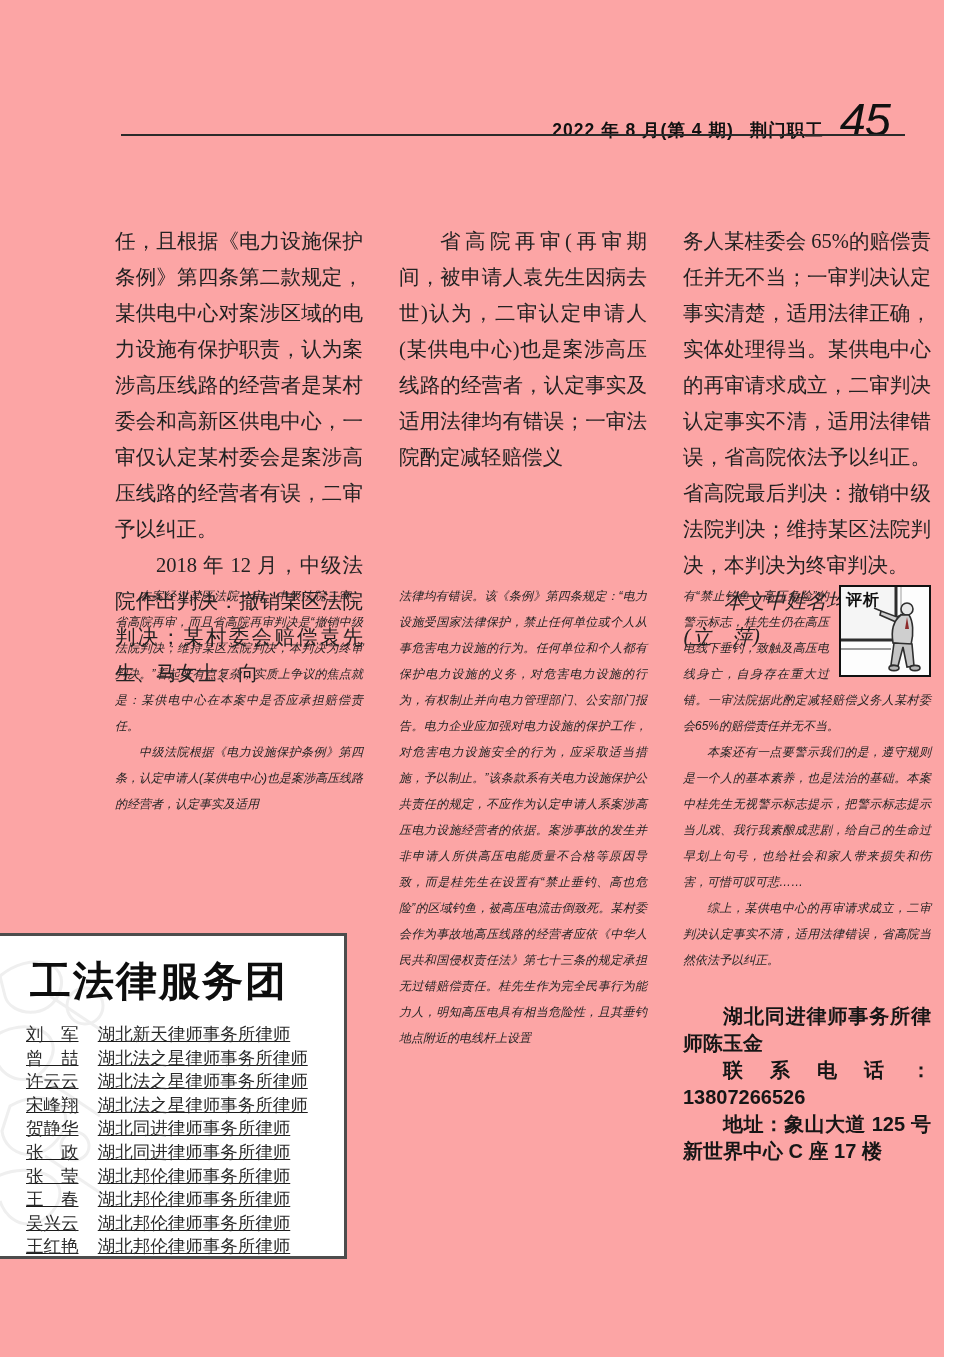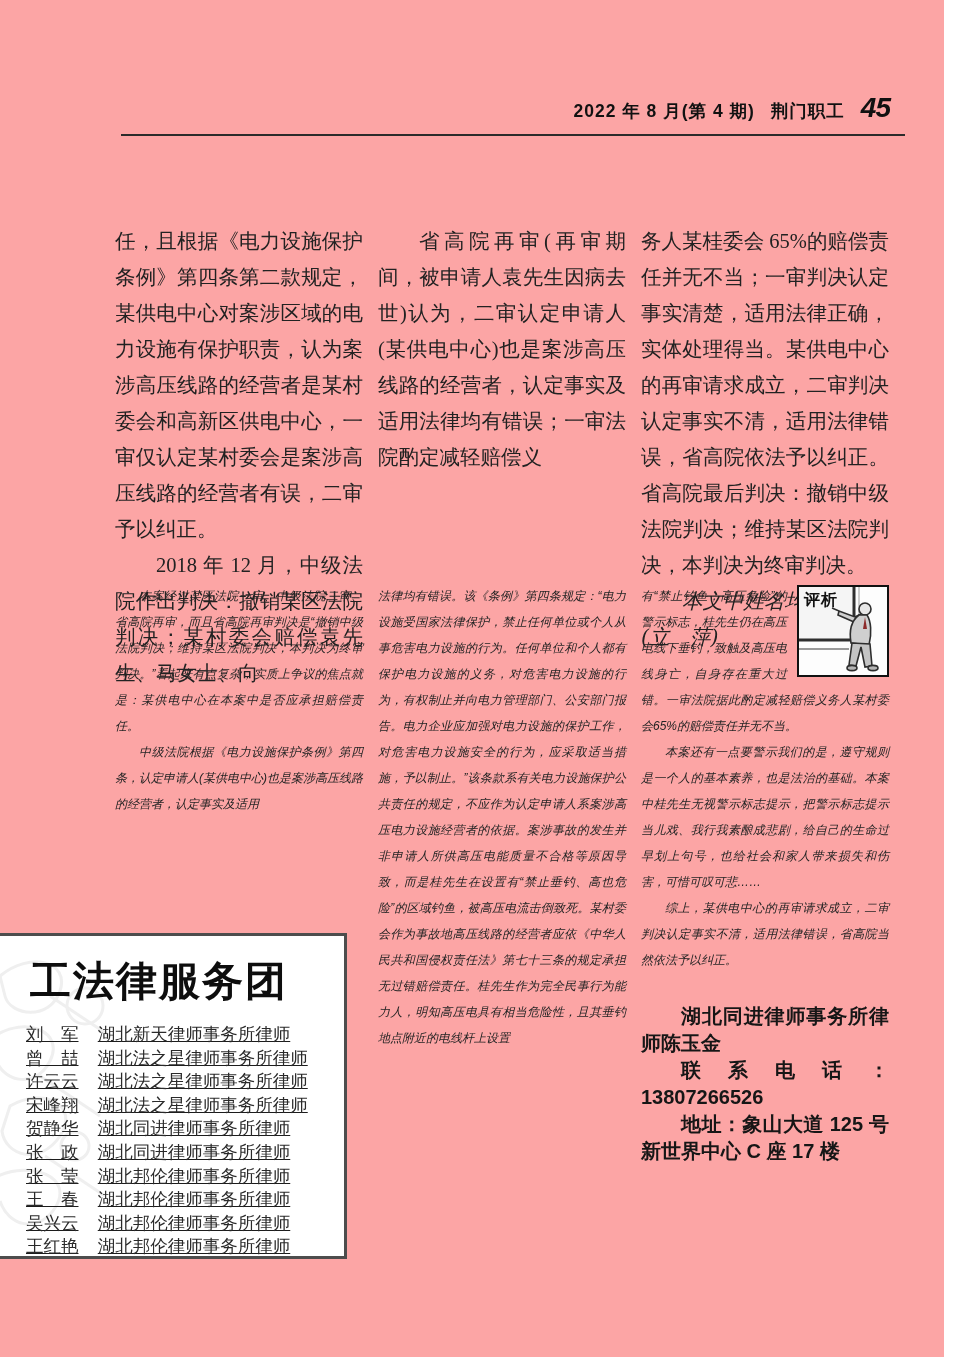--- a/index.html
+++ b/index.html
@@ -21,41 +21,41 @@
     right: 54px;
     display: flex;
     align-items: baseline;
     gap: 16px;
     font-family: "Liberation Sans", "DejaVu Sans", sans-serif;
     font-weight: 700;
     color: #111;
   }
   .header .issue, .header .pub { font-size: 17.5px; letter-spacing: 1px; }
   .header .pagenum {
-    font-size: 28px;
-    font-style: italic;
-    font-weight: 700;
+    font-size: 47px;
+    font-style: italic;
+    font-weight: 400;
     letter-spacing: -1px;
   }
   .header-rule {
     position: absolute;
     left: 121px;
     top: 134px;
     width: 784px;
     height: 2px;
     background: #2b2b2b;
   }
 
   
   .cols {
     position: absolute;
     left: 115px;
     width: 792px;
     display: flex;
-    gap: 15px;
+    gap: 36px;
   }
   .col { width: 248px; flex: 0 0 248px; }
 
   
   .top-section { top: 223px; }
   .top-section .col p {
     font-size: 20.5px;
     line-height: 36px;
     text-align: justify;
     text-justify: inter-character;

